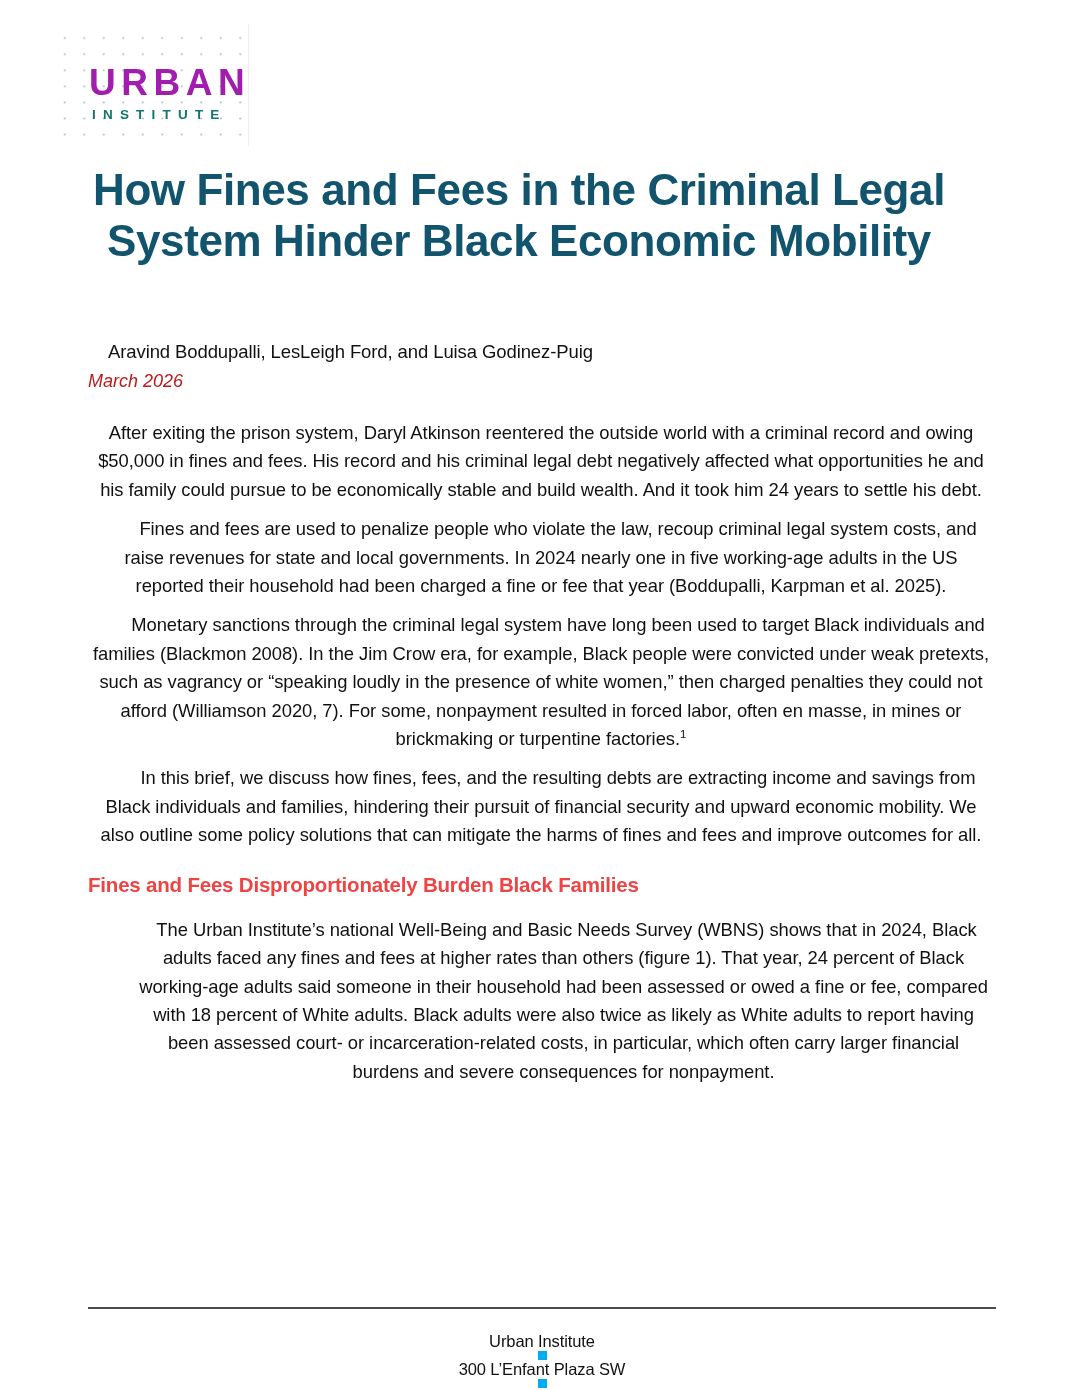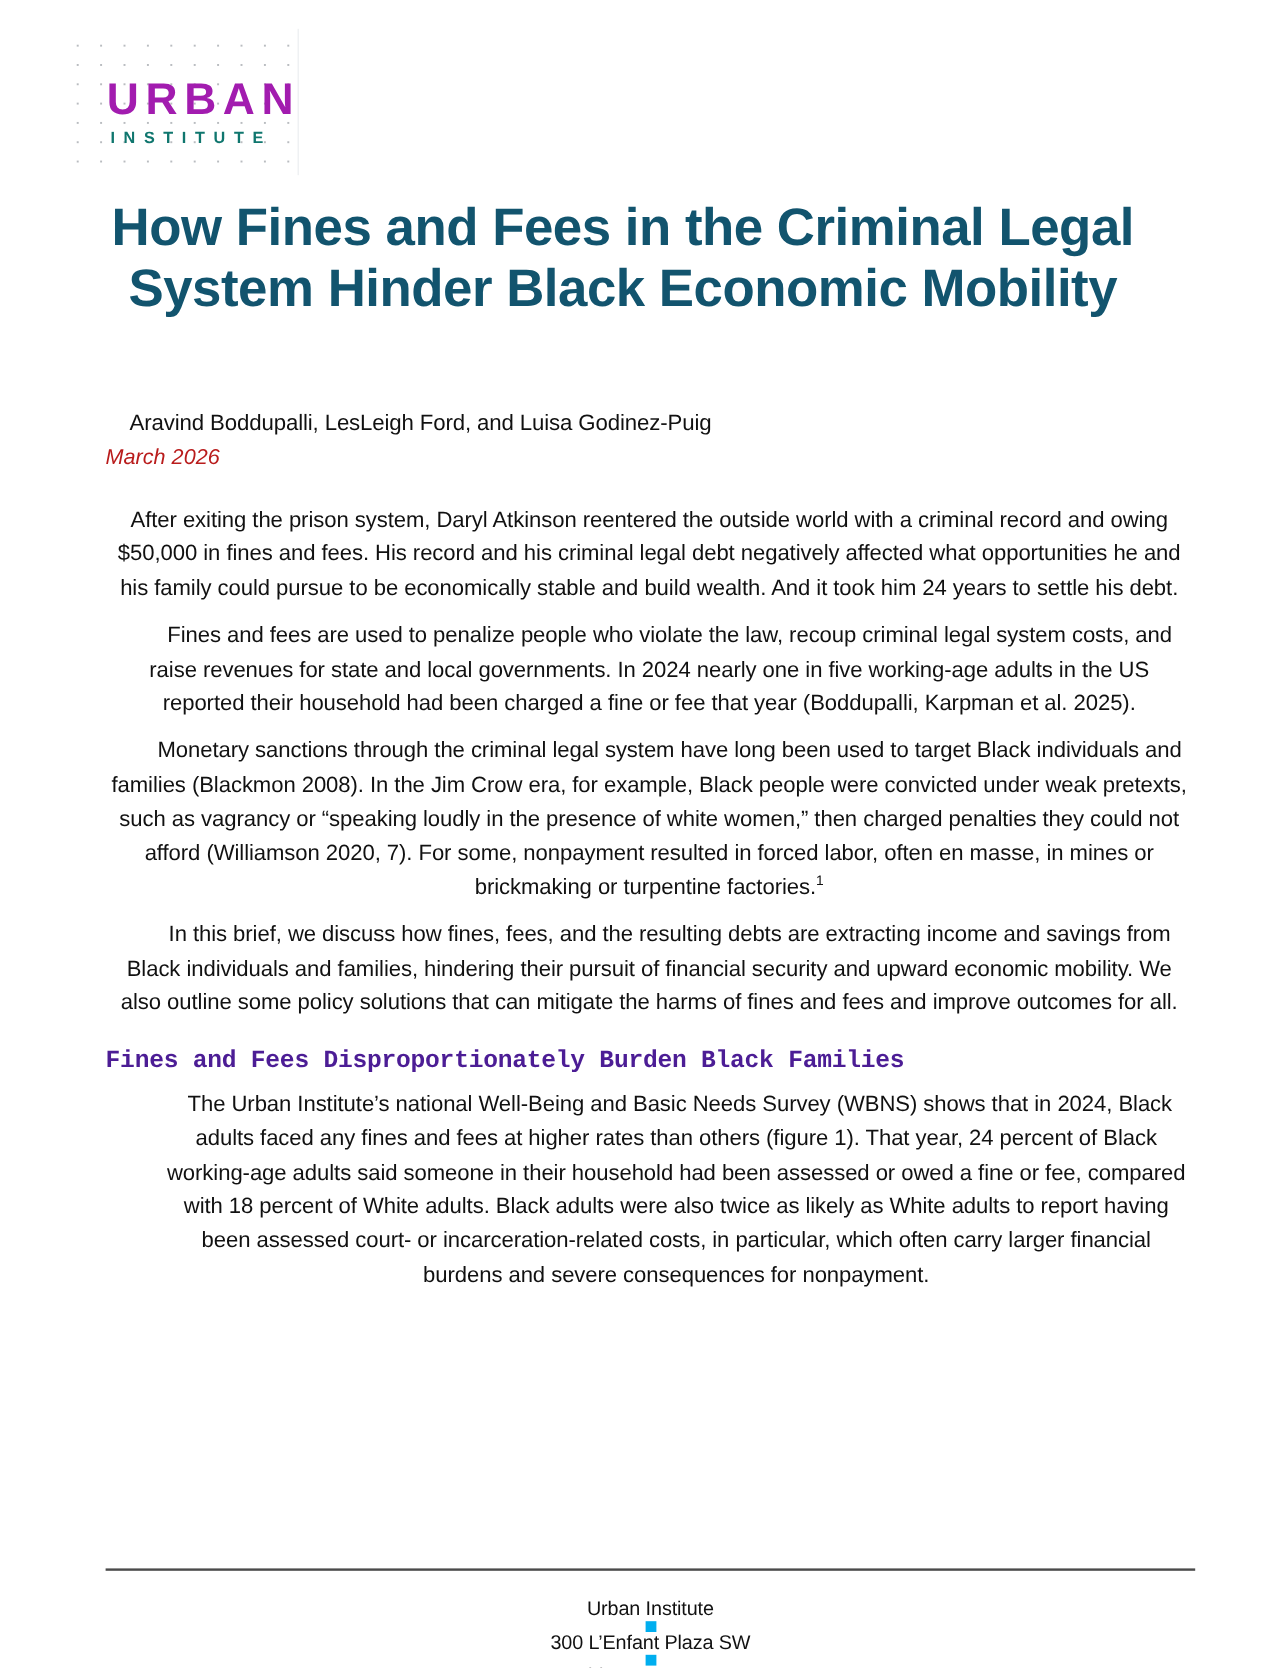--- a/index.html
+++ b/index.html
@@ -140,26 +140,26 @@
     text-indent: 6px;
     margin-left: 45px;
   }
   sup.fn {
     font-size: 11.5px;
     vertical-align: super;
     line-height: 0;
   }
 
   h2.section-head {
-    margin: 21px 0 8px 0;
-    font-family: Liberation Mono, monospace;
+    margin: 21px 0 18px 0;
+    font-family: Liberation Sans, sans-serif;
     font-weight: 700;
     font-size: 20.5px;
     line-height: 27px;
-    color: #4c1d95;
+    color: #ef4444;
     letter-spacing: -0.2px;
   }
 
   
   .footer-rule {
     position: absolute;
     left: 88px;
     top: 1307px;
     width: 908px;
     height: 2px;

